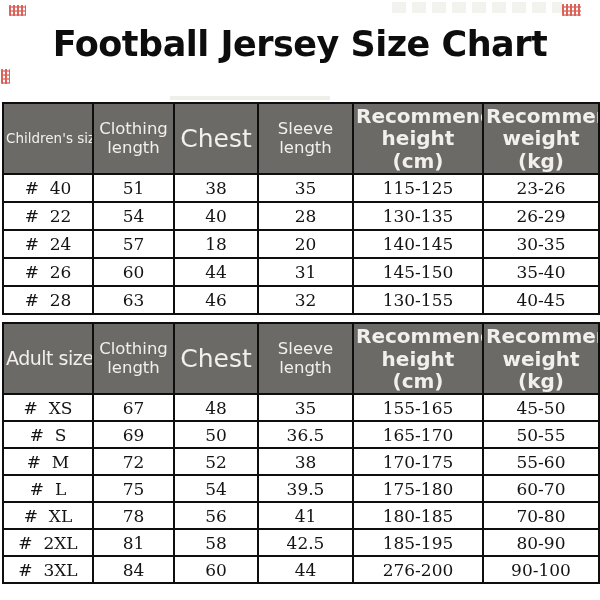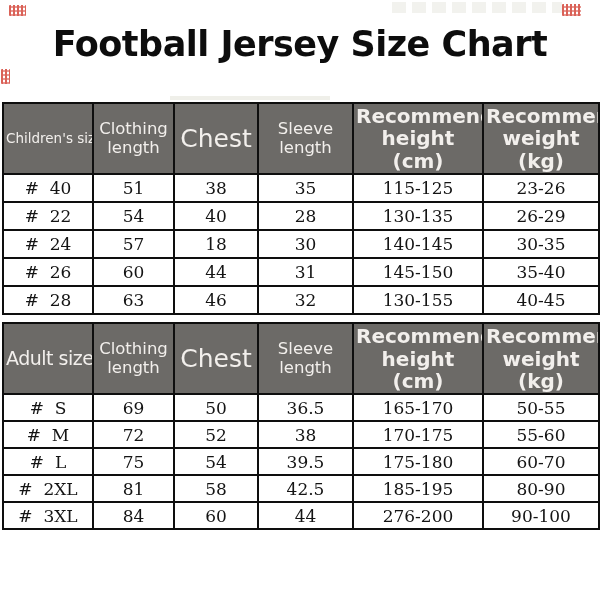--- a/index.html
+++ b/index.html
@@ -101,21 +101,21 @@
             <td class="c1">54</td>
             <td class="c2">40</td>
             <td class="c3">28</td>
             <td class="c4">130-135</td>
             <td class="c5">26-29</td>
           </tr>
           <tr>
             <td class="c0">#  24</td>
             <td class="c1">57</td>
             <td class="c2">18</td>
-            <td class="c3">30</td>
+            <td class="c3">20</td>
             <td class="c4">140-145</td>
             <td class="c5">30-35</td>
           </tr>
           <tr>
             <td class="c0">#  26</td>
             <td class="c1">60</td>
             <td class="c2">44</td>
             <td class="c3">31</td>
             <td class="c4">145-150</td>
             <td class="c5">35-40</td>
@@ -145,20 +145,28 @@
             <th class="c0">Adult size</th>
             <th class="c1">Clothing length</th>
             <th class="c2">Chest</th>
             <th class="c3">Sleeve length</th>
             <th class="c4">Recommended height (cm)</th>
             <th class="c5">Recommended weight (kg)</th>
           </tr>
         </thead>
       <tbody>
           <tr>
+            <td class="c0">#  XS</td>
+            <td class="c1">67</td>
+            <td class="c2">48</td>
+            <td class="c3">35</td>
+            <td class="c4">155-165</td>
+            <td class="c5">45-50</td>
+          </tr>
+          <tr>
             <td class="c0">#  S</td>
             <td class="c1">69</td>
             <td class="c2">50</td>
             <td class="c3">36.5</td>
             <td class="c4">165-170</td>
             <td class="c5">50-55</td>
           </tr>
           <tr>
             <td class="c0">#  M</td>
             <td class="c1">72</td>
@@ -169,20 +177,28 @@
           </tr>
           <tr>
             <td class="c0">#  L</td>
             <td class="c1">75</td>
             <td class="c2">54</td>
             <td class="c3">39.5</td>
             <td class="c4">175-180</td>
             <td class="c5">60-70</td>
           </tr>
           <tr>
+            <td class="c0">#  XL</td>
+            <td class="c1">78</td>
+            <td class="c2">56</td>
+            <td class="c3">41</td>
+            <td class="c4">180-185</td>
+            <td class="c5">70-80</td>
+          </tr>
+          <tr>
             <td class="c0">#  2XL</td>
             <td class="c1">81</td>
             <td class="c2">58</td>
             <td class="c3">42.5</td>
             <td class="c4">185-195</td>
             <td class="c5">80-90</td>
           </tr>
           <tr>
             <td class="c0">#  3XL</td>
             <td class="c1">84</td>

